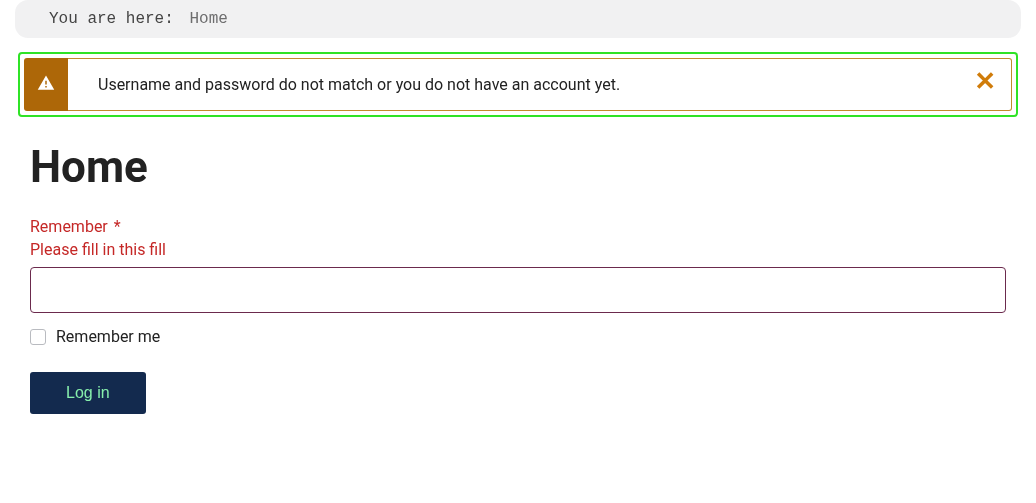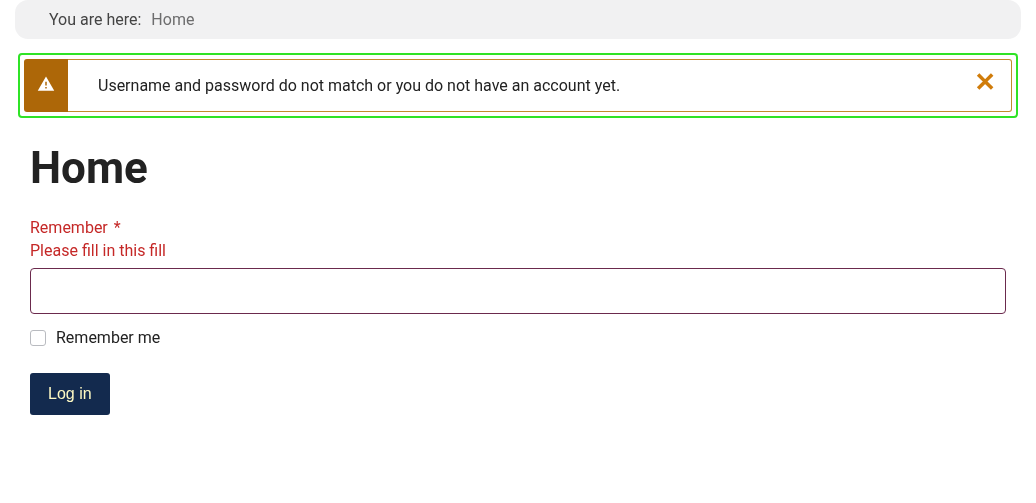--- a/index.html
+++ b/index.html
@@ -4,20 +4,21 @@
   <style>
     * { box-sizing: border-box; margin: 0; padding: 0; }
     body { font-family: -apple-system, BlinkMacSystemFont, "Segoe UI", Roboto, Helvetica, Arial, sans-serif; color: #222; width: 1036px; height: 503px; background: #fff; }
     .breadcrumb {
       background: #f1f1f2;
       padding: 10px 34px;
       margin: 0 15px;
       border-radius: 13px;
       color: #444;
       font-size: 16px;
+      font-family: Liberation Mono, monospace;
     }
     .breadcrumb .crumb-link { color: #6d6d6e; margin-left: 6px; }
     .alert-wrap {
       margin: 14px 18px 0 18px;
       border: 2px solid #2fe326;
       border-radius: 4px;
       padding: 4px;
       position: relative;
     }
     .alert {
@@ -100,24 +101,24 @@
       width: 16px; height: 16px;
       border: 1px solid #b9bbc0;
       border-radius: 3px;
       margin-right: 10px;
       cursor: pointer;
       background: #fff;
     }
     .remember-label { font-size: 16px; color: #222; }
     .login-btn {
       background: #132a4e;
-      color: #fef9c3;
+      color: #86efac;
       border: none;
       border-radius: 3px;
-      padding: 12px 18px;
+      padding: 12px 36px;
       font-size: 16px;
       cursor: pointer;
     }
   </style>
 </head>
 <body>
 
 <div class="breadcrumb">
   <span>You are here:</span>
   <span class="crumb-link">Home</span>

